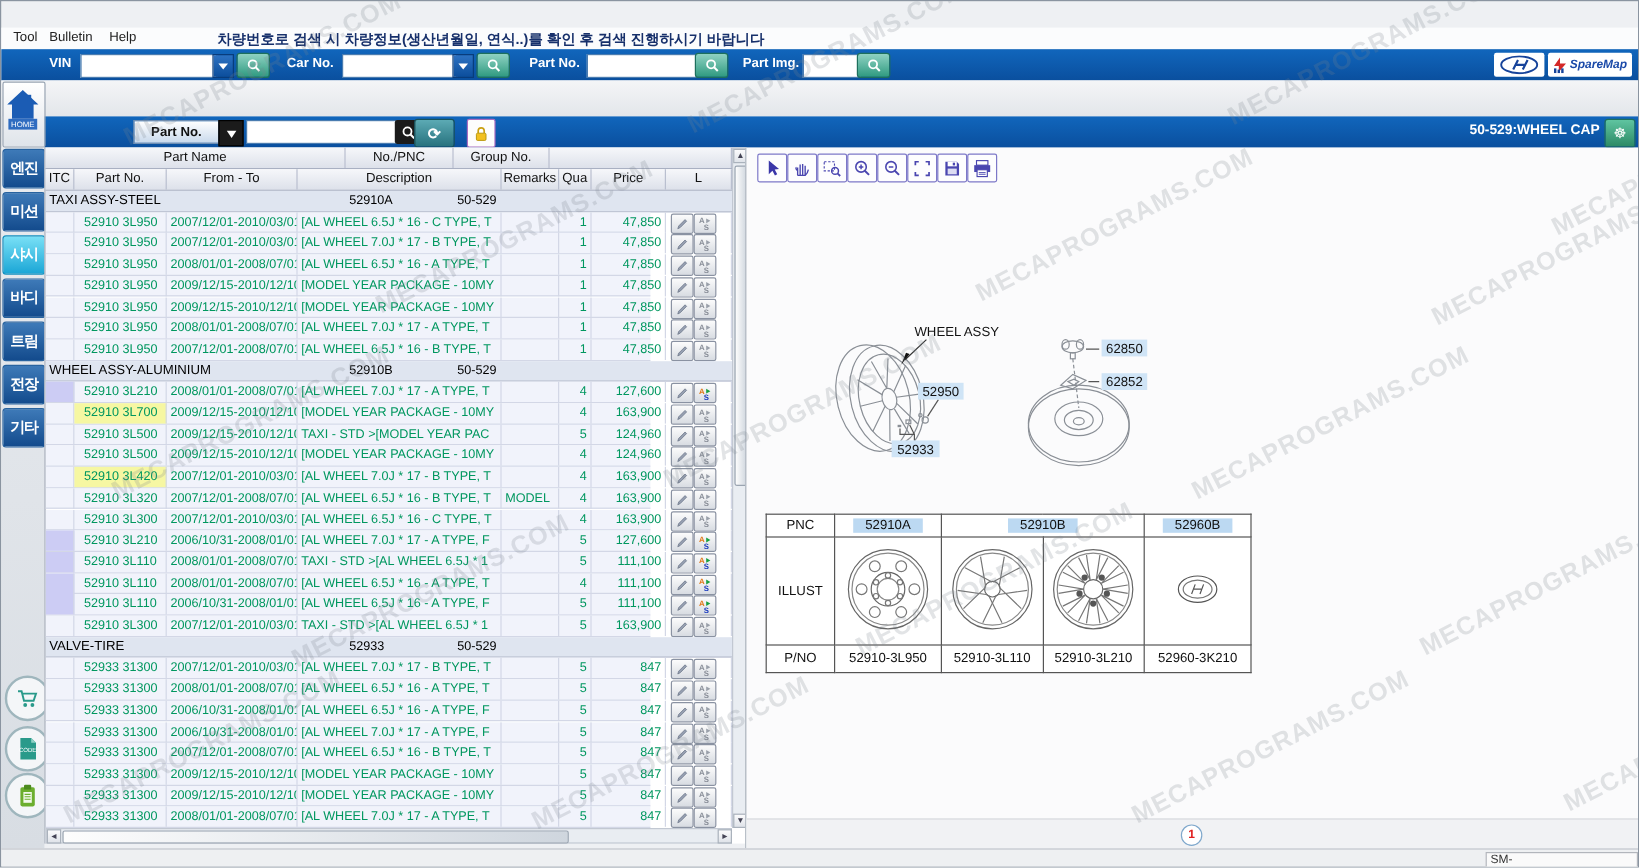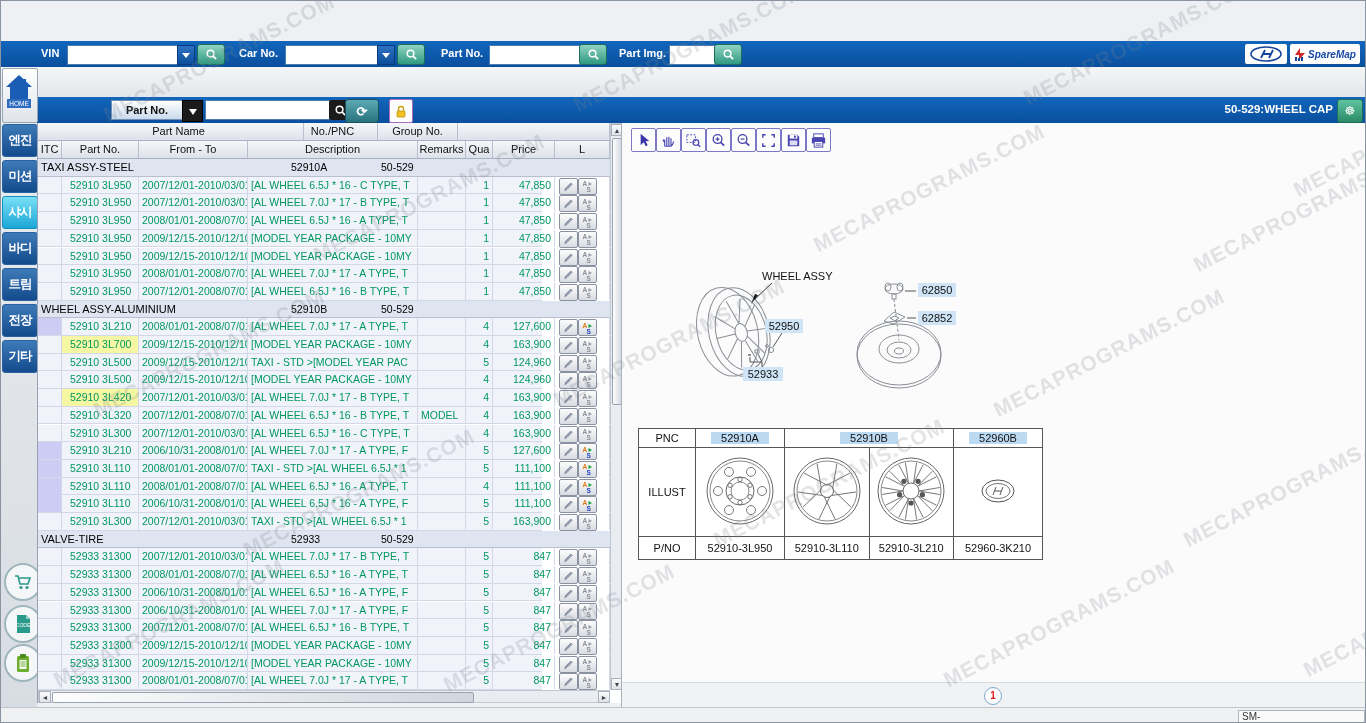--- a/index.html
+++ b/index.html
@@ -109,20 +109,26 @@
   
   .wm{position:absolute;font-size:21px;font-weight:bold;color:rgba(125,130,140,.22);
       transform:rotate(-27deg);white-space:nowrap;pointer-events:none;z-index:50;letter-spacing:1px;}
 </style>
 </head>
 <body>
 
 <div id="app">
 
 
+  <div id="menubar" class="abs">
+    <span class="menu-item abs" style="left:6px">Tool</span>
+    <span class="menu-item abs" style="left:36px">Bulletin</span>
+    <span class="menu-item abs" style="left:86px">Help</span>
+    <span id="menu-notice" class="abs">차량번호로 검색 시 차량정보(생산년월일, 연식..)를 확인 후 검색 진행하시기 바랍니다</span>
+  </div>
 
   <div id="searchbar" class="abs">
     <span class="sb-label abs" style="left:40px">VIN</span>
     <input class="sb-input abs" style="left: 66px; width: 108px;">
     <div class="dd-btn abs" style="left:176px">
         <i></i>
       </div>
     <div class="teal-btn abs" style="left:196px">
       <svg width="13" height="13" viewBox="0 0 14 14">
           <circle cx="6" cy="6" r="3.6" fill="none" stroke="#fff" stroke-width="1.6"></circle>
@@ -245,21 +251,21 @@
         <rect x="2" y="3" width="12" height="16" rx="1.5" fill="#6cae2e"></rect>
         <rect x="5" y="1" width="6" height="4" rx="1" fill="#4c8a1e"></rect>
         <rect x="4.5" y="7" width="7" height="9" fill="#f2f8ea"></rect>
         <path d="M5.5 9 h5 M5.5 11 h5 M5.5 13 h5" stroke="#6cae2e" stroke-width=".9"></path>
       </svg>
     </div>
   </div>
 
   <div id="grid" class="abs">
     <div class="hdr-row" style="top:0">
-      <div class="hdr-cell" style="left:16px;width:250px">Part Name</div>
+      <div class="hdr-cell" style="left:0;width:250px">Part Name</div>
       <div class="hdr-cell" style="left:250px;width:90px">No./PNC</div>
       <div class="hdr-cell" style="left:340px;width:80px">Group No.</div>
       <div class="hdr-cell" style="left:420px;width:152px"></div>
     </div>
     <div class="hdr-row" style="top:18px" id="hdr2">
         <div class="hdr-cell" style="left: 0px; width: 24px;">ITC</div>
         <div class="hdr-cell" style="left: 24px; width: 77px;">Part No.</div>
         <div class="hdr-cell" style="left: 101px; width: 109px;">From - To</div>
         <div class="hdr-cell" style="left: 210px; width: 170px;">Description</div>
         <div class="hdr-cell" style="left: 380px; width: 48px;">Remarks</div>

